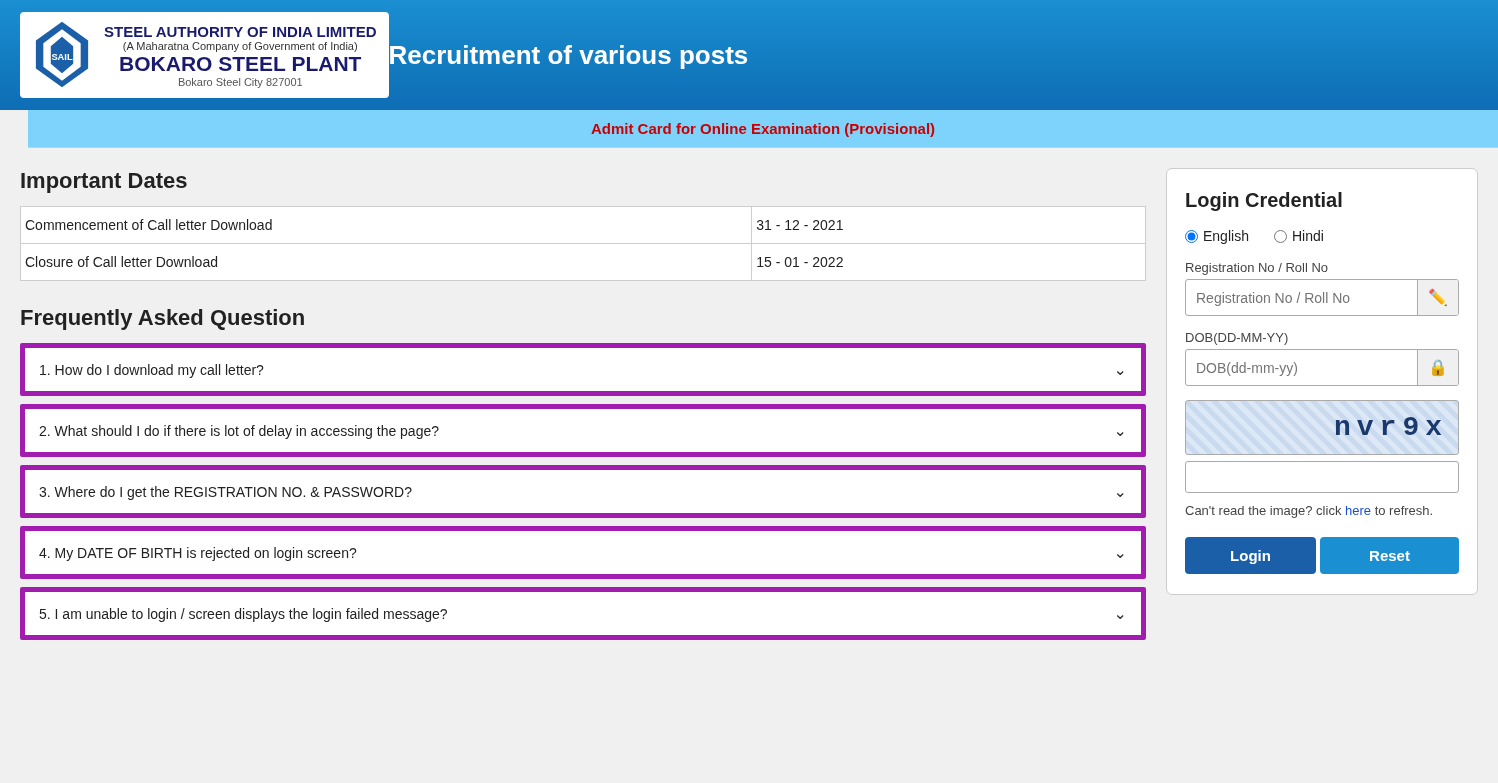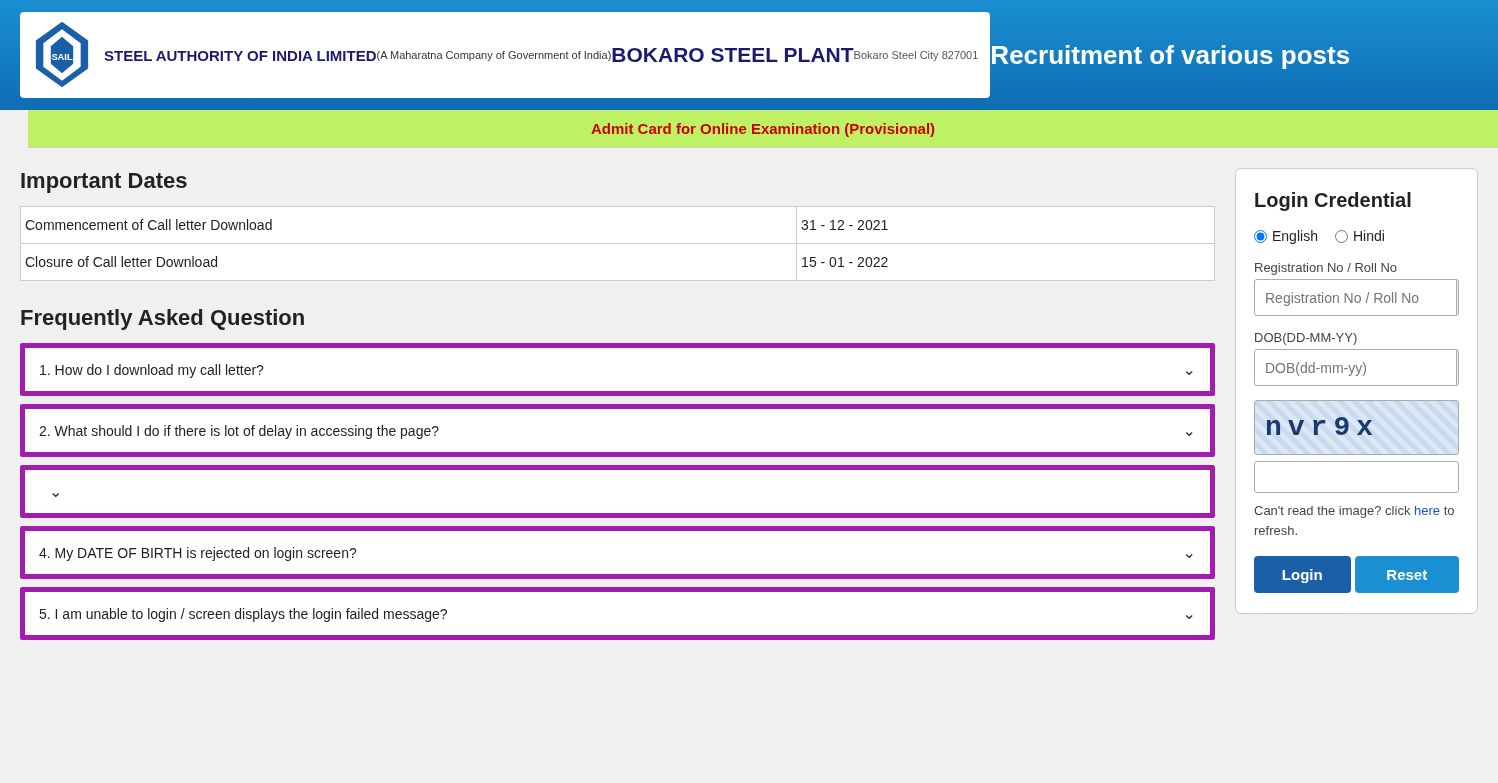--- a/index.html
+++ b/index.html
@@ -22,40 +22,40 @@
       min-width: 340px;
     }
     .sail-logo {
       width: 60px;
       height: 70px;
       margin-right: 12px;
       flex-shrink: 0;
     }
     .header-org-text {
       display: flex;
-      flex-direction: row;
+      flex-direction: column;
       align-items: center;
       text-align: center;
     }
     .org-line1 { font-size: 15px; font-weight: bold; color: #1a1a6e; }
     .org-line2 { font-size: 11px; color: #333; }
     .org-line3 { font-size: 21px; font-weight: bold; color: #1a1a6e; }
     .org-line4 { font-size: 11px; color: #555; }
     .header-title {
       flex: 1;
       text-align: left;
       color: white;
       font-size: 26px;
       font-weight: bold;
       padding-right: 20px;
     }
 
     
     .sub-header {
-      background: #bef264;
+      background: #7dd3fc;
       text-align: center;
       padding: 10px;
       border-bottom: 1px solid #ccc;
       margin-left: 28px;
     }
     .sub-header-text {
       color: #cc0000;
       font-weight: bold;
       font-size: 15px;
     }
@@ -113,40 +113,40 @@
     }
     .faq-chevron {
       font-size: 16px;
       color: #333;
       flex-shrink: 0;
       margin-left: 10px;
     }
 
     
     .login-panel {
-      width: 243px;
+      width: 312px;
       flex-shrink: 0;
       background: white;
       border: 1px solid #ccc;
       border-radius: 6px;
       padding: 20px 18px;
       align-self: flex-start;
     }
     .login-title {
       font-size: 20px;
       font-weight: bold;
       color: #222;
       margin-bottom: 16px;
     }
 
     
     .radio-group {
       display: flex;
       align-items: center;
-      gap: 17px;
+      gap: 25px;
       margin-bottom: 16px;
     }
     .radio-label {
       display: flex;
       align-items: center;
       gap: 5px;
       cursor: pointer;
       font-size: 14px;
     }
     .radio-label input[type="radio"] {
@@ -195,21 +195,21 @@
       margin-bottom: 6px;
       text-align: center;
       font-family: 'Courier New', monospace;
       font-size: 28px;
       font-weight: bold;
       color: #1a3a6e;
       letter-spacing: 6px;
       min-height: 55px;
       display: flex;
       align-items: center;
-      justify-content: flex-start;
+      justify-content: flex-end;
       background-image: repeating-linear-gradient(
         45deg,
         transparent,
         transparent 5px,
         rgba(100,140,200,0.15) 5px,
         rgba(100,140,200,0.15) 10px
       );
     }
     .captcha-input {
       width: 100%;
@@ -313,20 +313,21 @@
       <div id="faq-list">
           <div class="faq-item">
             <span>1. How do I download my call letter?</span>
             <span class="faq-chevron">⌄</span>
           </div>
           <div class="faq-item">
             <span>2. What should I do if there is lot of delay in accessing the page?</span>
             <span class="faq-chevron">⌄</span>
           </div>
           <div class="faq-item">
+            <span>3. Where do I get the REGISTRATION NO. &amp; PASSWORD?</span>
             <span class="faq-chevron">⌄</span>
           </div>
           <div class="faq-item">
             <span>4. My DATE OF BIRTH is rejected on login screen?</span>
             <span class="faq-chevron">⌄</span>
           </div>
           <div class="faq-item">
             <span>5. I am unable to login / screen displays the login failed message?</span>
             <span class="faq-chevron">⌄</span>
           </div>

